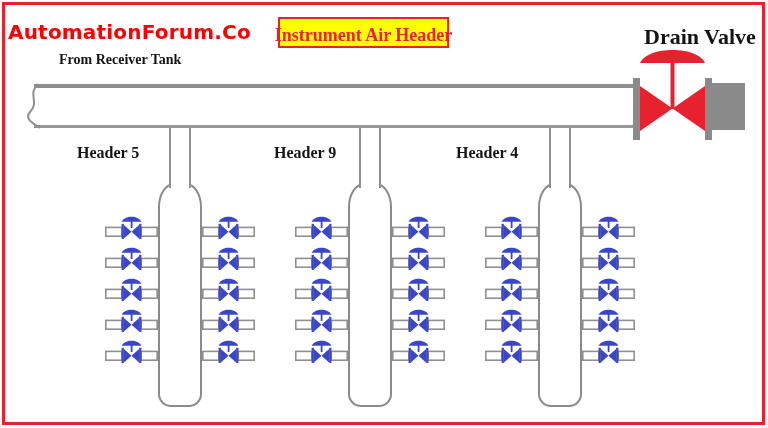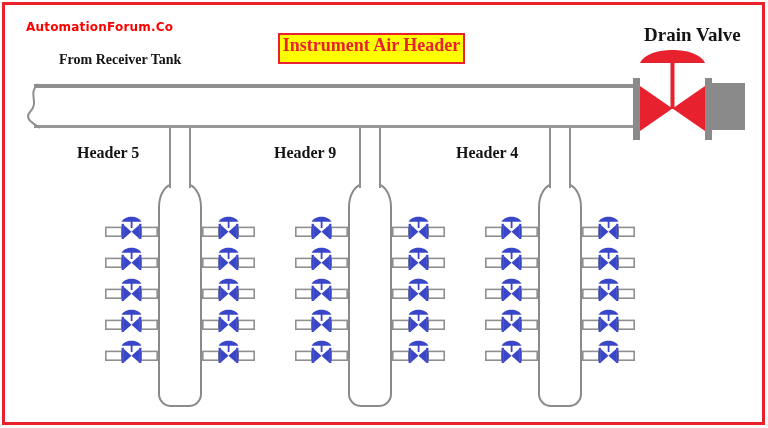--- a/index.html
+++ b/index.html
@@ -1,25 +1,25 @@
 <!DOCTYPE html>
 <html><head>
 <meta charset="utf-8">
 <style>
   html,body{margin:0;padding:0;background:#fff;}
   .canvas{position:relative;width:768px;height:428px;background:#fff;overflow:hidden;
           font-family:"Liberation Serif",serif;}
   .frame{position:absolute;left:2px;top:2px;right:3px;bottom:3px;border:3px solid #E8222A;z-index:10;pointer-events:none;}
-  .logo{position:absolute;left:26px;top:20px;font-family:"DejaVu Sans",sans-serif;
-        font-weight:bold;font-size:12px;color:#FE0000;letter-spacing:.2px;text-align:center;}
+  .logo{position:absolute;left:8px;top:20px;font-family:"DejaVu Sans",sans-serif;
+        font-weight:bold;font-size:20px;color:#FE0000;letter-spacing:.2px;text-align:center;}
   .src-label{position:absolute;left:59px;top:52px;font-weight:bold;font-size:14px;color:#141414;}
-  .titlebox{position:absolute;left:278px;top:17px;width:187px;height:31px;background:#FFFF00;
-            border:2px solid #E8212E;box-sizing:border-box;display:flex;align-items:flex-start;justify-content:center;margin-top:16px;}
+  .titlebox{position:absolute;left:278px;top:17px;width:171px;height:31px;background:#FFFF00;
+            border:2px solid #E8212E;box-sizing:border-box;display:flex;align-items:flex-end;justify-content:center;}
   .titlebox span{font-weight:bold;font-size:18px;color:#E8212E;white-space:nowrap;}
-  .drain-label{position:absolute;left:644px;top:24px;font-weight:bold;font-size:19px;color:#141414;}
+  .drain-label{position:absolute;left:644px;top:24px;font-weight:bold;font-size:22px;color:#141414;}
   .pipe{position:absolute;left:34px;top:84px;width:599px;height:44px;background:#fff;
         border-top:4px solid #8F8F8F;border-bottom:3px solid #979797;box-sizing:border-box;z-index:1;}
   .pipe-break{position:absolute;left:24px;top:82px;z-index:4;}
   .vessel{position:absolute;top:183px;width:44px;height:224px;background:#fff;border:2px solid #8A8A8A;
           border-radius:16px 16px 13px 13px / 24px 24px 13px 13px;box-sizing:border-box;z-index:2;}
   .drop{position:absolute;top:128px;width:22px;height:60px;background:#fff;box-sizing:border-box;
         border-left:2px solid #8F8F8F;border-right:2px solid #8F8F8F;z-index:3;}
   .hlabel{position:absolute;top:144px;font-weight:bold;font-size:16px;color:#141414;white-space:nowrap;z-index:2;}
   .vcol{position:absolute;top:215px;width:53px;height:148px;z-index:5;}
   .valve{position:absolute;left:0;width:53px;height:24px;}

